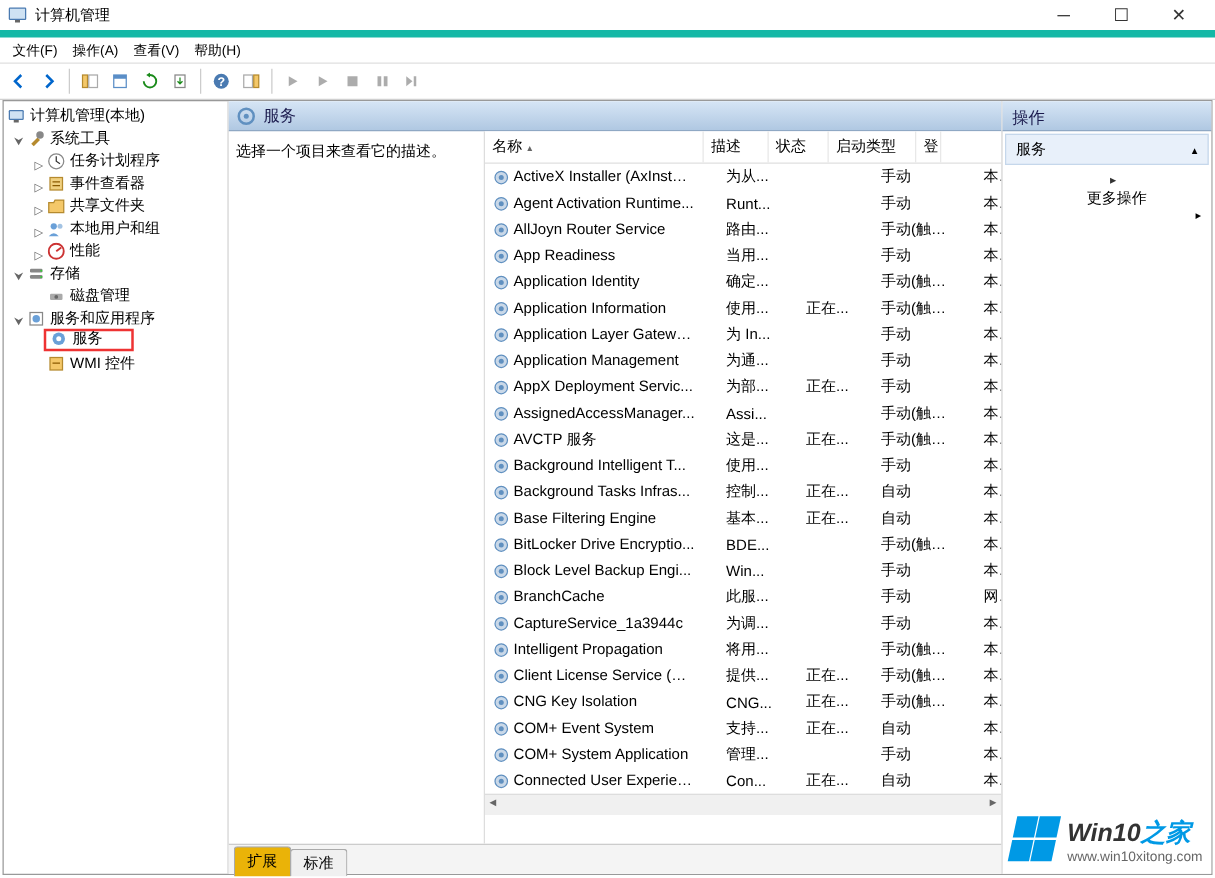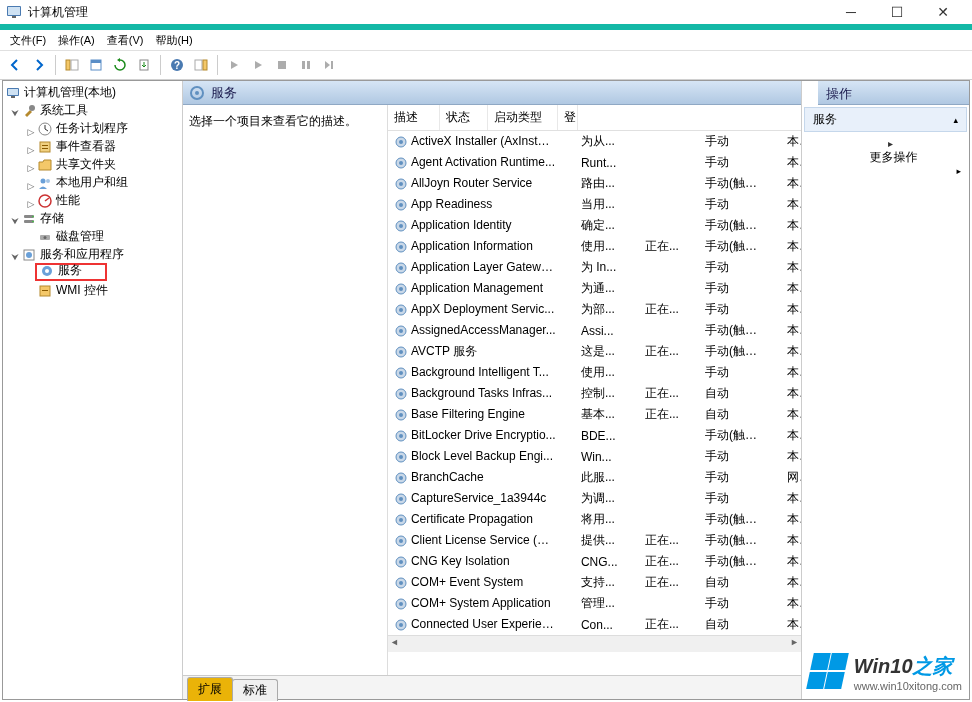--- a/index.html
+++ b/index.html
@@ -49,21 +49,21 @@
 
 .tabstrip { height: 24px; display: flex; align-items: flex-end; padding-left: 4px; border-top: 1px solid #ccc; background: #f4f4f4; font-size: 12px; }
 .tab { padding: 3px 10px; border: 1px solid #aaa; border-bottom: none; background: #eab308; margin-right: -1px; border-radius: 3px 3px 0 0; cursor: default; position: relative; top: 2px; }
 .tab.inactive { background: #f0f0f0; top: 2px; padding: 2px 10px; }
 
 .hscroll { height: 17px; background: #f0f0f0; border-top: 1px solid #ddd; position: relative; }
 .hscroll::before { content: "◄"; position: absolute; left: 2px; top: 1px; font-size: 9px; color: #666; }
 .hscroll::after { content: "►"; position: absolute; right: 2px; top: 1px; font-size: 9px; color: #666; }
 
 .action-pane { width: 173px; border-left: 1px solid #ccc; background: #fff; }
-.action-hdr { height: 24px; background: linear-gradient(#d6e5f5, #b0c8e2); border-bottom: 1px solid #8fa8c4; padding: 4px 8px; font-size: 13px; color: #1a1a4d; margin-left: 16px; }
+.action-hdr { height: 24px; background: linear-gradient(#d6e5f5, #b0c8e2); border-bottom: 1px solid #8fa8c4; padding: 4px 8px; font-size: 13px; color: #1a1a4d; }
 .action-sub { background: #e8f0fa; border: 1px solid #c5d7eb; margin: 2px; padding: 3px 8px; font-size: 12px; display: flex; justify-content: space-between; align-items: center; }
 .action-item { padding: 4px 8px 4px 24px; font-size: 12px; cursor: default; display: flex; align-items: center; flex-direction: column; }
 .action-item::before { content: "▸"; margin-right: 6px; color: #333; font-size: 10px; }
 
 
 .watermark { position: absolute; right: 10px; bottom: 10px; display: flex; align-items: flex-start; gap: 8px; font-size: 12px; color: #333; background: rgba(255,255,255,0.8); }
 .watermark .wm-logo { display: flex; gap: 1px; flex-wrap: wrap; width: 36px; height: 36px; transform: skewX(-12deg); }
 .watermark .wm-logo span { width: 17px; height: 17px; background: #0099e5; }
 .watermark .wm-text { display: flex; flex-direction: column; }
 .watermark .wm-main { font-size: 20px; font-weight: bold; color: #333; font-style: italic; }
@@ -312,20 +312,21 @@
           </svg>
         </span>
       <span>服务</span>
     </div>
     <div class="mid-body">
       <div class="desc-col">
         <span>选择一个项目来查看它的描述。</span>
       </div>
       <div class="list-col">
         <div class="list-header">
+          <div class="col c-name"><span>名称</span><span class="sort-arrow">▴</span></div>
           <div class="col c-desc">描述</div>
           <div class="col c-status">状态</div>
           <div class="col c-startup">启动类型</div>
           <div class="col c-logon">登</div>
         </div>
         <div id="svc-rows">
             <div class="list-row">
               <div class="cell c-name"><span class="svc-icon">
                   <svg width="14" height="14" viewBox="0 0 14 14">
                     <circle cx="7" cy="7" r="5" fill="#c9d8e8" stroke="#6090c0"></circle>
@@ -540,21 +541,21 @@
               <div class="cell c-status"></div>
               <div class="cell c-startup">手动</div>
               <div class="cell c-logon">本</div>
             </div>
             <div class="list-row">
               <div class="cell c-name"><span class="svc-icon">
                   <svg width="14" height="14" viewBox="0 0 14 14">
                     <circle cx="7" cy="7" r="5" fill="#c9d8e8" stroke="#6090c0"></circle>
                     <circle cx="7" cy="7" r="2" fill="#6090c0"></circle>
                   </svg>
-                </span><span>Certificate Propagation</span></div>
+                </span><span>Intelligent Propagation</span></div>
               <div class="cell c-desc">将用...</div>
               <div class="cell c-status"></div>
               <div class="cell c-startup">手动(触发...</div>
               <div class="cell c-logon">本</div>
             </div>
             <div class="list-row">
               <div class="cell c-name"><span class="svc-icon">
                   <svg width="14" height="14" viewBox="0 0 14 14">
                     <circle cx="7" cy="7" r="5" fill="#c9d8e8" stroke="#6090c0"></circle>
                     <circle cx="7" cy="7" r="2" fill="#6090c0"></circle>

